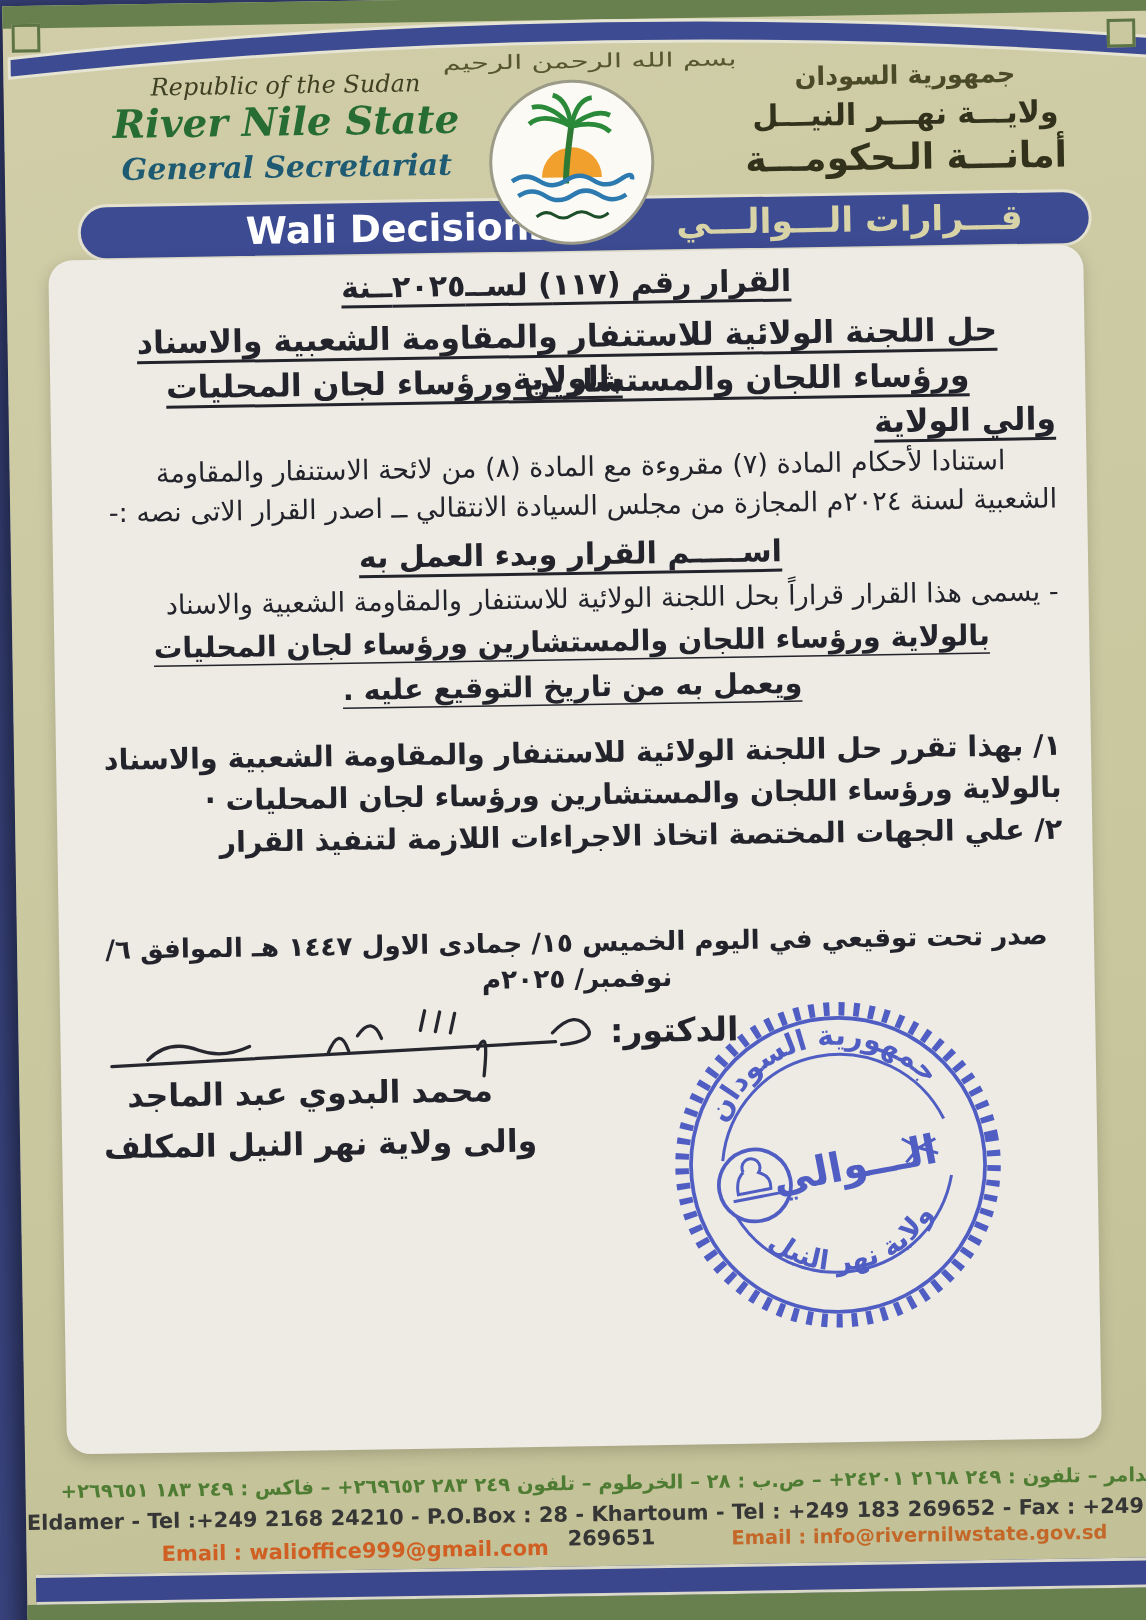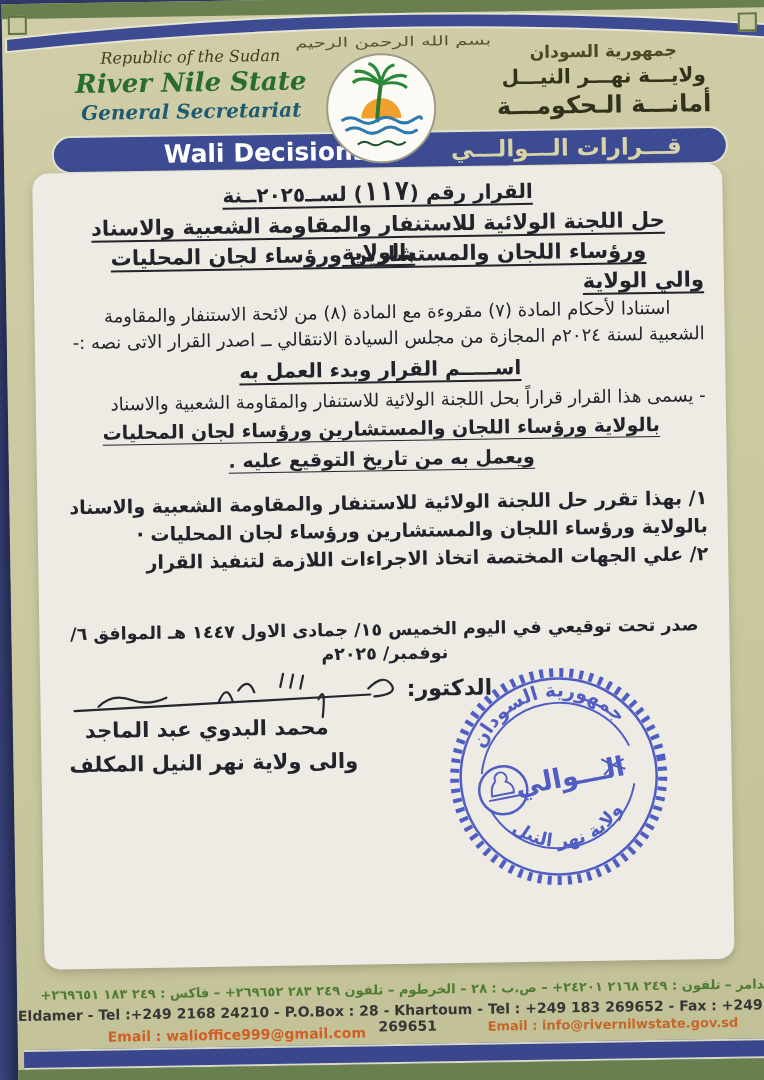--- a/index.html
+++ b/index.html
@@ -30,21 +30,21 @@
   .banner .en{position:absolute;left:110px;top:3px;font-size:25px;font-weight:bold;color:#ffffff;}
   .banner .ar{position:absolute;right:44px;top:4px;font-size:23px;font-weight:bold;color:#d8d4a8;direction:rtl;}
   
   .emblem{position:absolute;left:322px;top:54px;width:112px;height:112px;z-index:5;}
   
   .card{position:absolute;left:28px;top:170px;width:690px;height:796px;background:#edebe4;
         border-radius:16px;box-shadow:0 3px 10px rgba(0,0,0,.18);direction:rtl;color:#23232b;}
   .ln{position:absolute;width:650px;right:20px;line-height:1.35;}
   .c{text-align:center;} .r{text-align:right;}
   .b{font-weight:bold;} .u{text-decoration:underline;text-underline-offset:5px;}
-  .num-big{font-size:26px;font-weight:bold;font-family:Liberation Mono, monospace;}
+  .num-big{font-size:20px;font-weight:bold;}
   
   .doctor-label{position:absolute;right:238px;top:508px;font-size:22px;font-weight:bold;}
   .sig-svg{position:absolute;left:28px;top:500px;}
   .sig-name{position:absolute;left:44px;top:546px;font-size:21px;font-weight:bold;}
   .sig-pos{position:absolute;left:28px;top:580px;font-size:21px;font-weight:bold;}
   .stamp{position:absolute;left:404px;top:498px;width:226px;height:226px;transform:rotate(-10deg);opacity:.92;}
   
   .f-ar{position:absolute;left:0;top:984px;width:780px;text-align:center;direction:rtl;
         font-size:13px;font-weight:bold;color:#4e7c33;}
   .f-en{position:absolute;left:0;top:1004px;width:780px;text-align:center;

